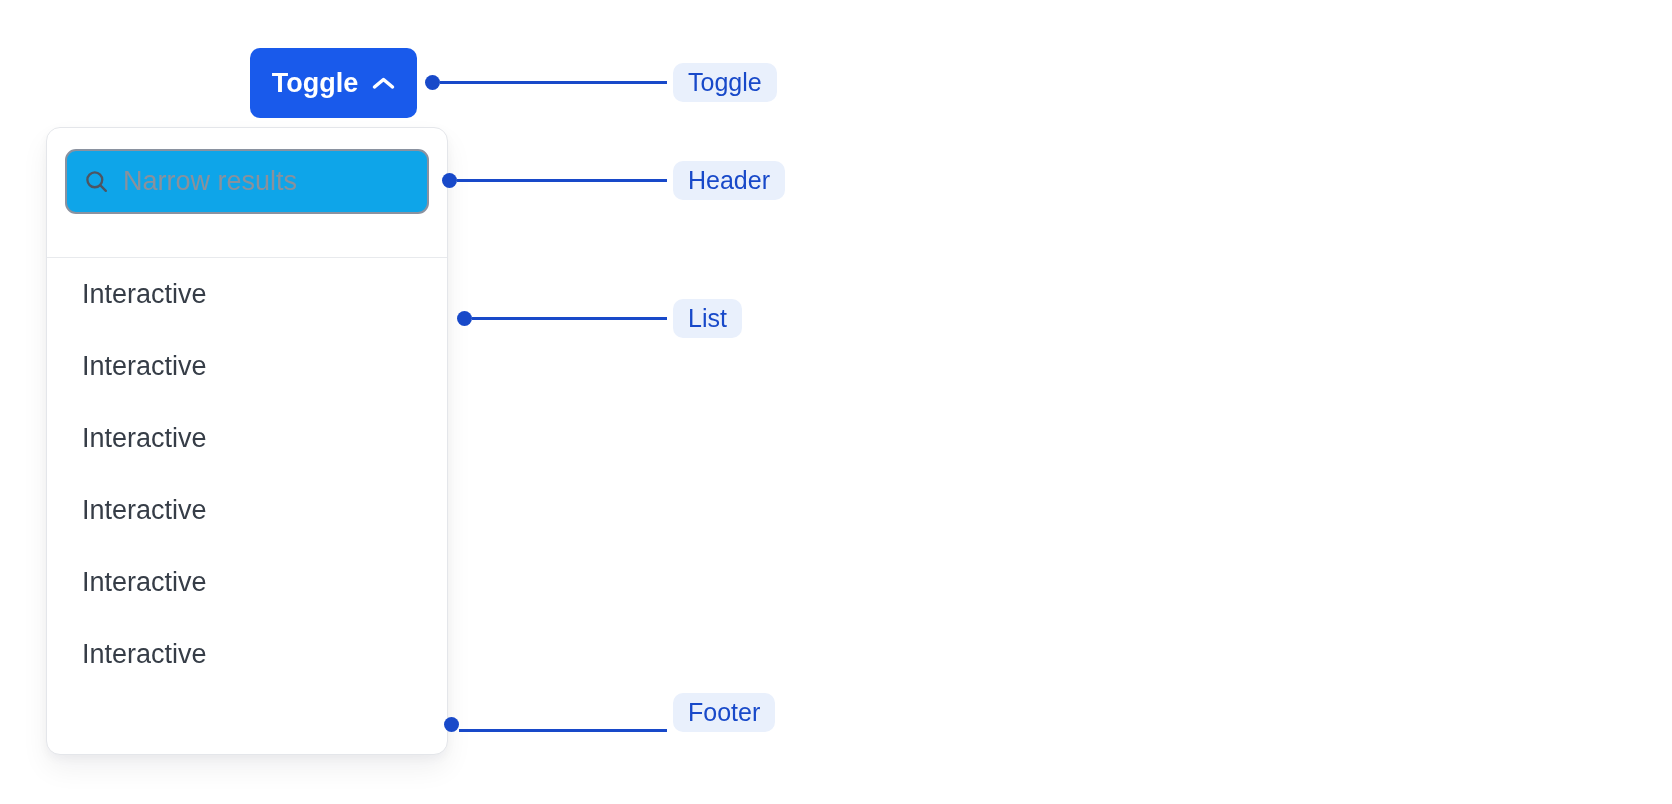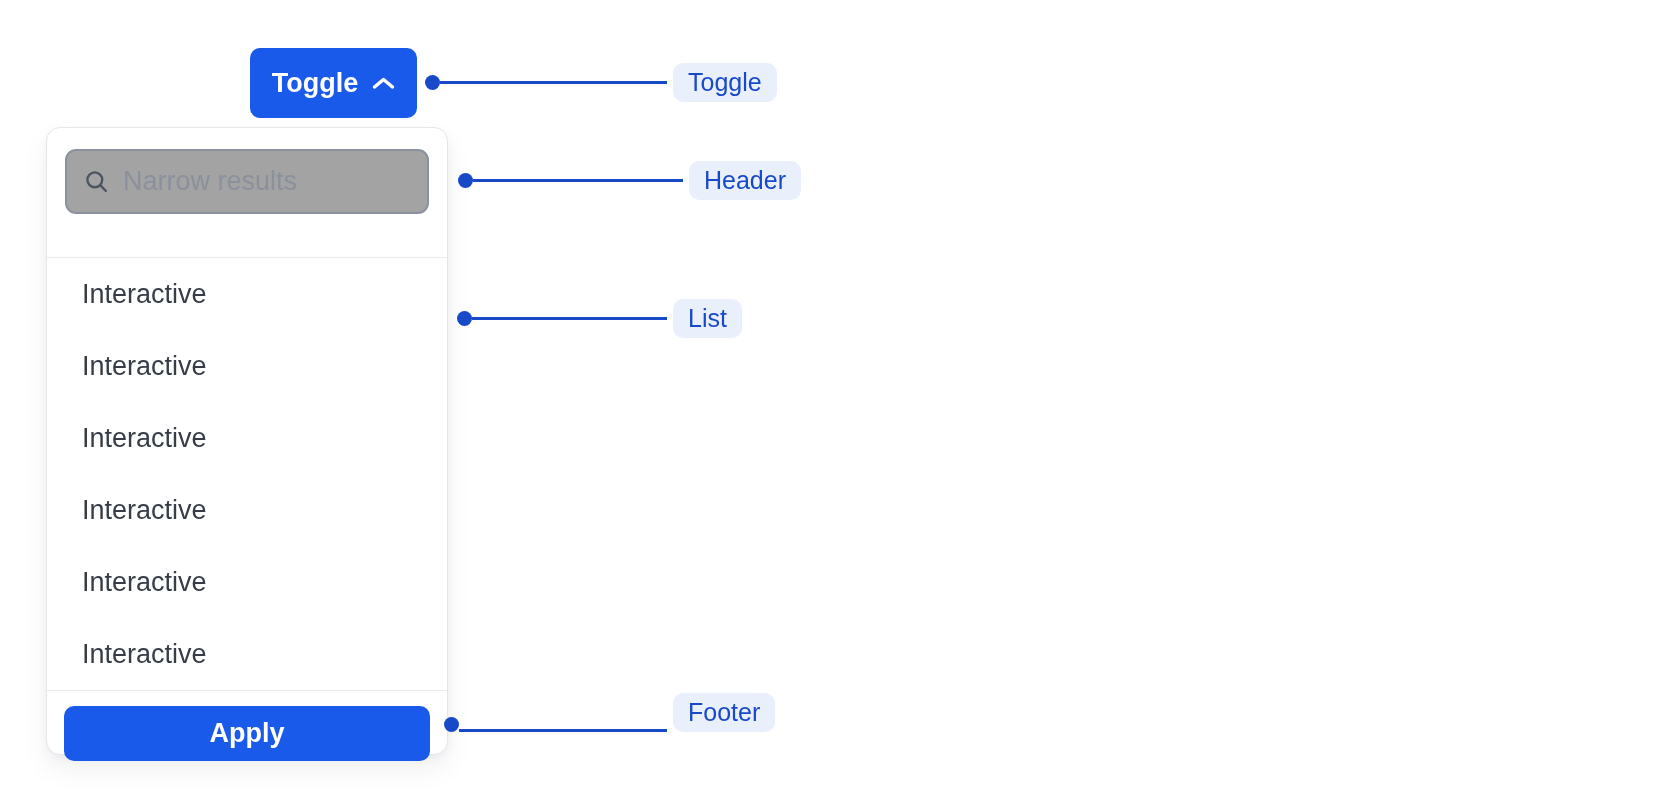--- a/index.html
+++ b/index.html
@@ -28,21 +28,21 @@
   
   .panel{
     position:absolute;left:46px;top:127px;width:402px;height:628px;
     background:#fff;border:1.5px solid var(--panel-border);border-radius:14px;
     box-shadow:0 14px 28px rgba(15,23,42,.06),0 4px 10px rgba(15,23,42,.04);
   }
   .panel-header{height:109px;border-bottom:1.5px solid var(--divider);}
   .search-box{
     margin:21px 18px 0 18px;height:65px;
     border:2px solid var(--input-border);border-radius:11px;
-    display:flex;align-items:center;padding:0 16px;gap:13px;background:#a3a3a3;
+    display:flex;align-items:center;padding:0 16px;gap:13px;background:#0ea5e9;
   }
   .search-box svg{flex:none;}
   .search-input{
     flex:1;min-width:0;border:none;outline:none;background:transparent;
     font-family:inherit;font-size:27px;color:var(--item-text);
   }
   .search-input::placeholder{color:var(--placeholder);opacity:1;}
 
   .options-list{height:432px;overflow:hidden;}
   .list-item{
@@ -61,21 +61,21 @@
   .annot{position:absolute;display:flex;align-items:center;height:40px;}
   .annot .dot{width:15px;height:15px;border-radius:50%;background:var(--annot);flex:none;}
   .annot .line{height:3px;background:var(--annot);flex:none;}
   .annot .pill{
     margin-left:6px;background:var(--annot-bg);color:var(--annot);
     font-size:25px;font-weight:500;line-height:31px;padding:4px 15px;
     border-radius:10px;white-space:nowrap;
   }
   .annot-toggle{left:425px;top:62px;}
   .annot-toggle .line{width:227px;}
-  .annot-header{left:458px;top:160px;}
+  .annot-header{left:442px;top:160px;}
   .annot-header .line{width:210px;}
   .annot-list{left:457px;top:298px;justify-content:flex-end;}
   .annot-list .line{width:195px;}
   .annot-footer{left:444px;top:692px;align-items:flex-end;}
   .annot-footer .line{width:208px;}
 </style>
 </head>
 <body>
 
 <div class="canvas">
@@ -118,25 +118,20 @@
           <span>Interactive</span>
         </div>
         <div class="list-item">
           <span>Interactive</span>
         </div>
         <div class="list-item">
           <span>Interactive</span>
         </div>
       </div>
 
-    <div class="panel-footer">
-      <button class="apply-btn">
-        <span>Apply</span>
-      </button>
-    </div>
 
   </div>
 
   <div class="annot annot-toggle">
     <span class="dot"></span>
     <span class="line"></span>
     <span class="pill">Toggle</span>
   </div>
 
   <div class="annot annot-header">

